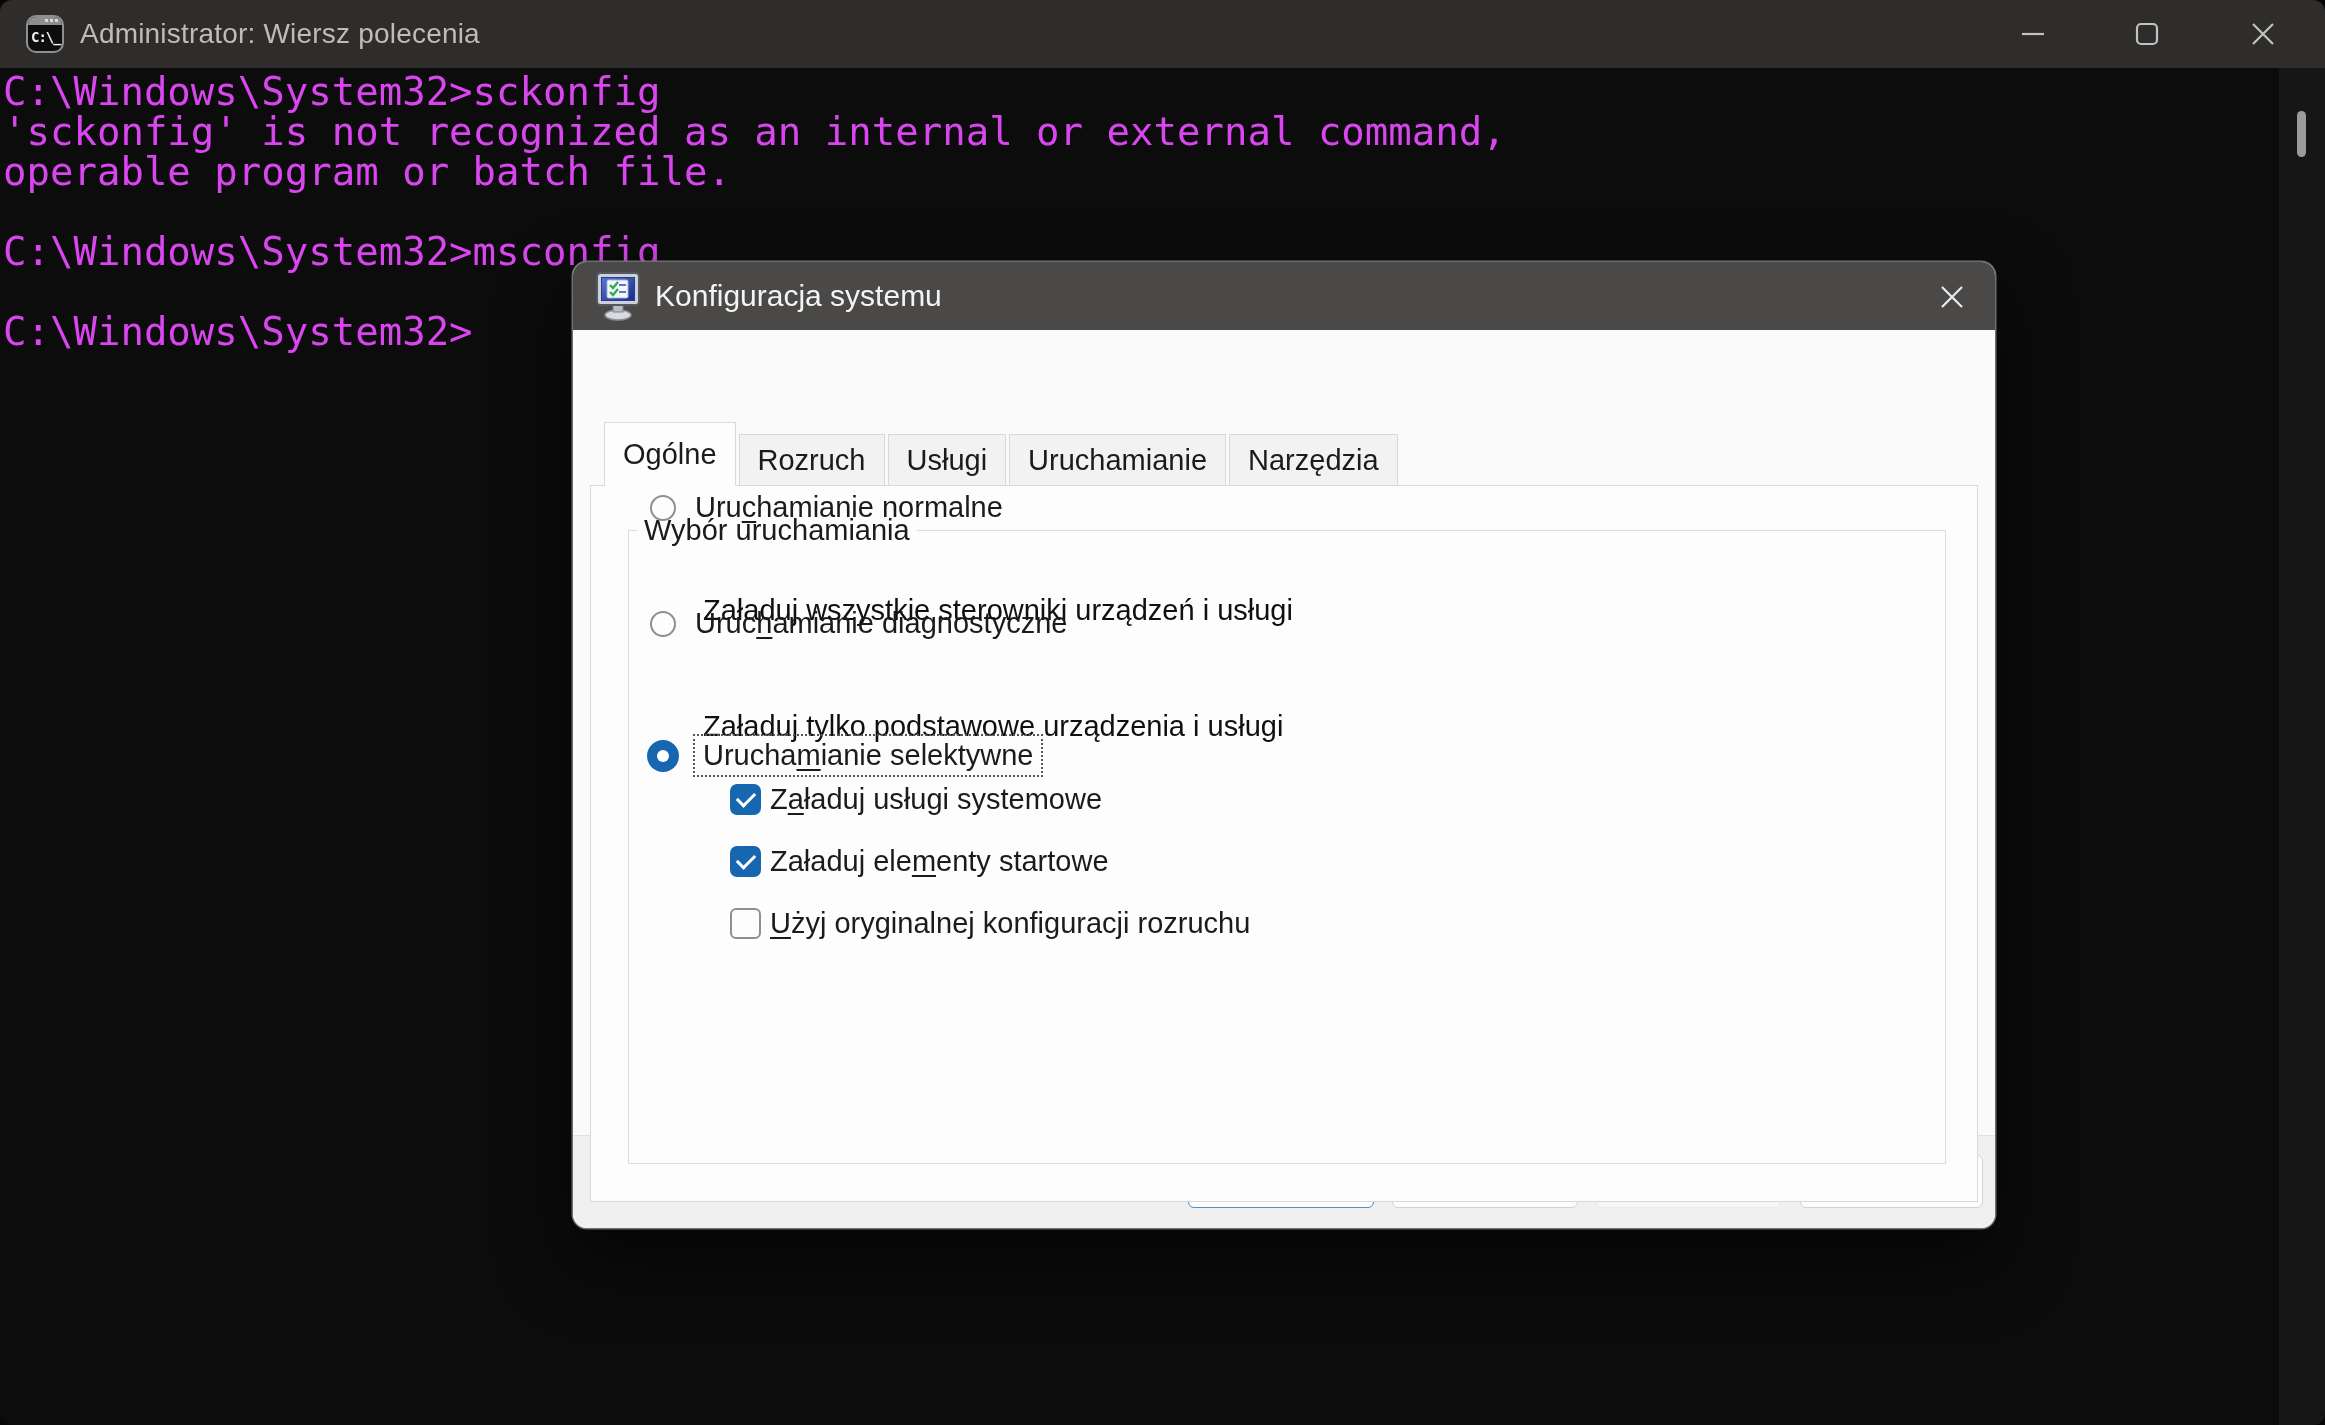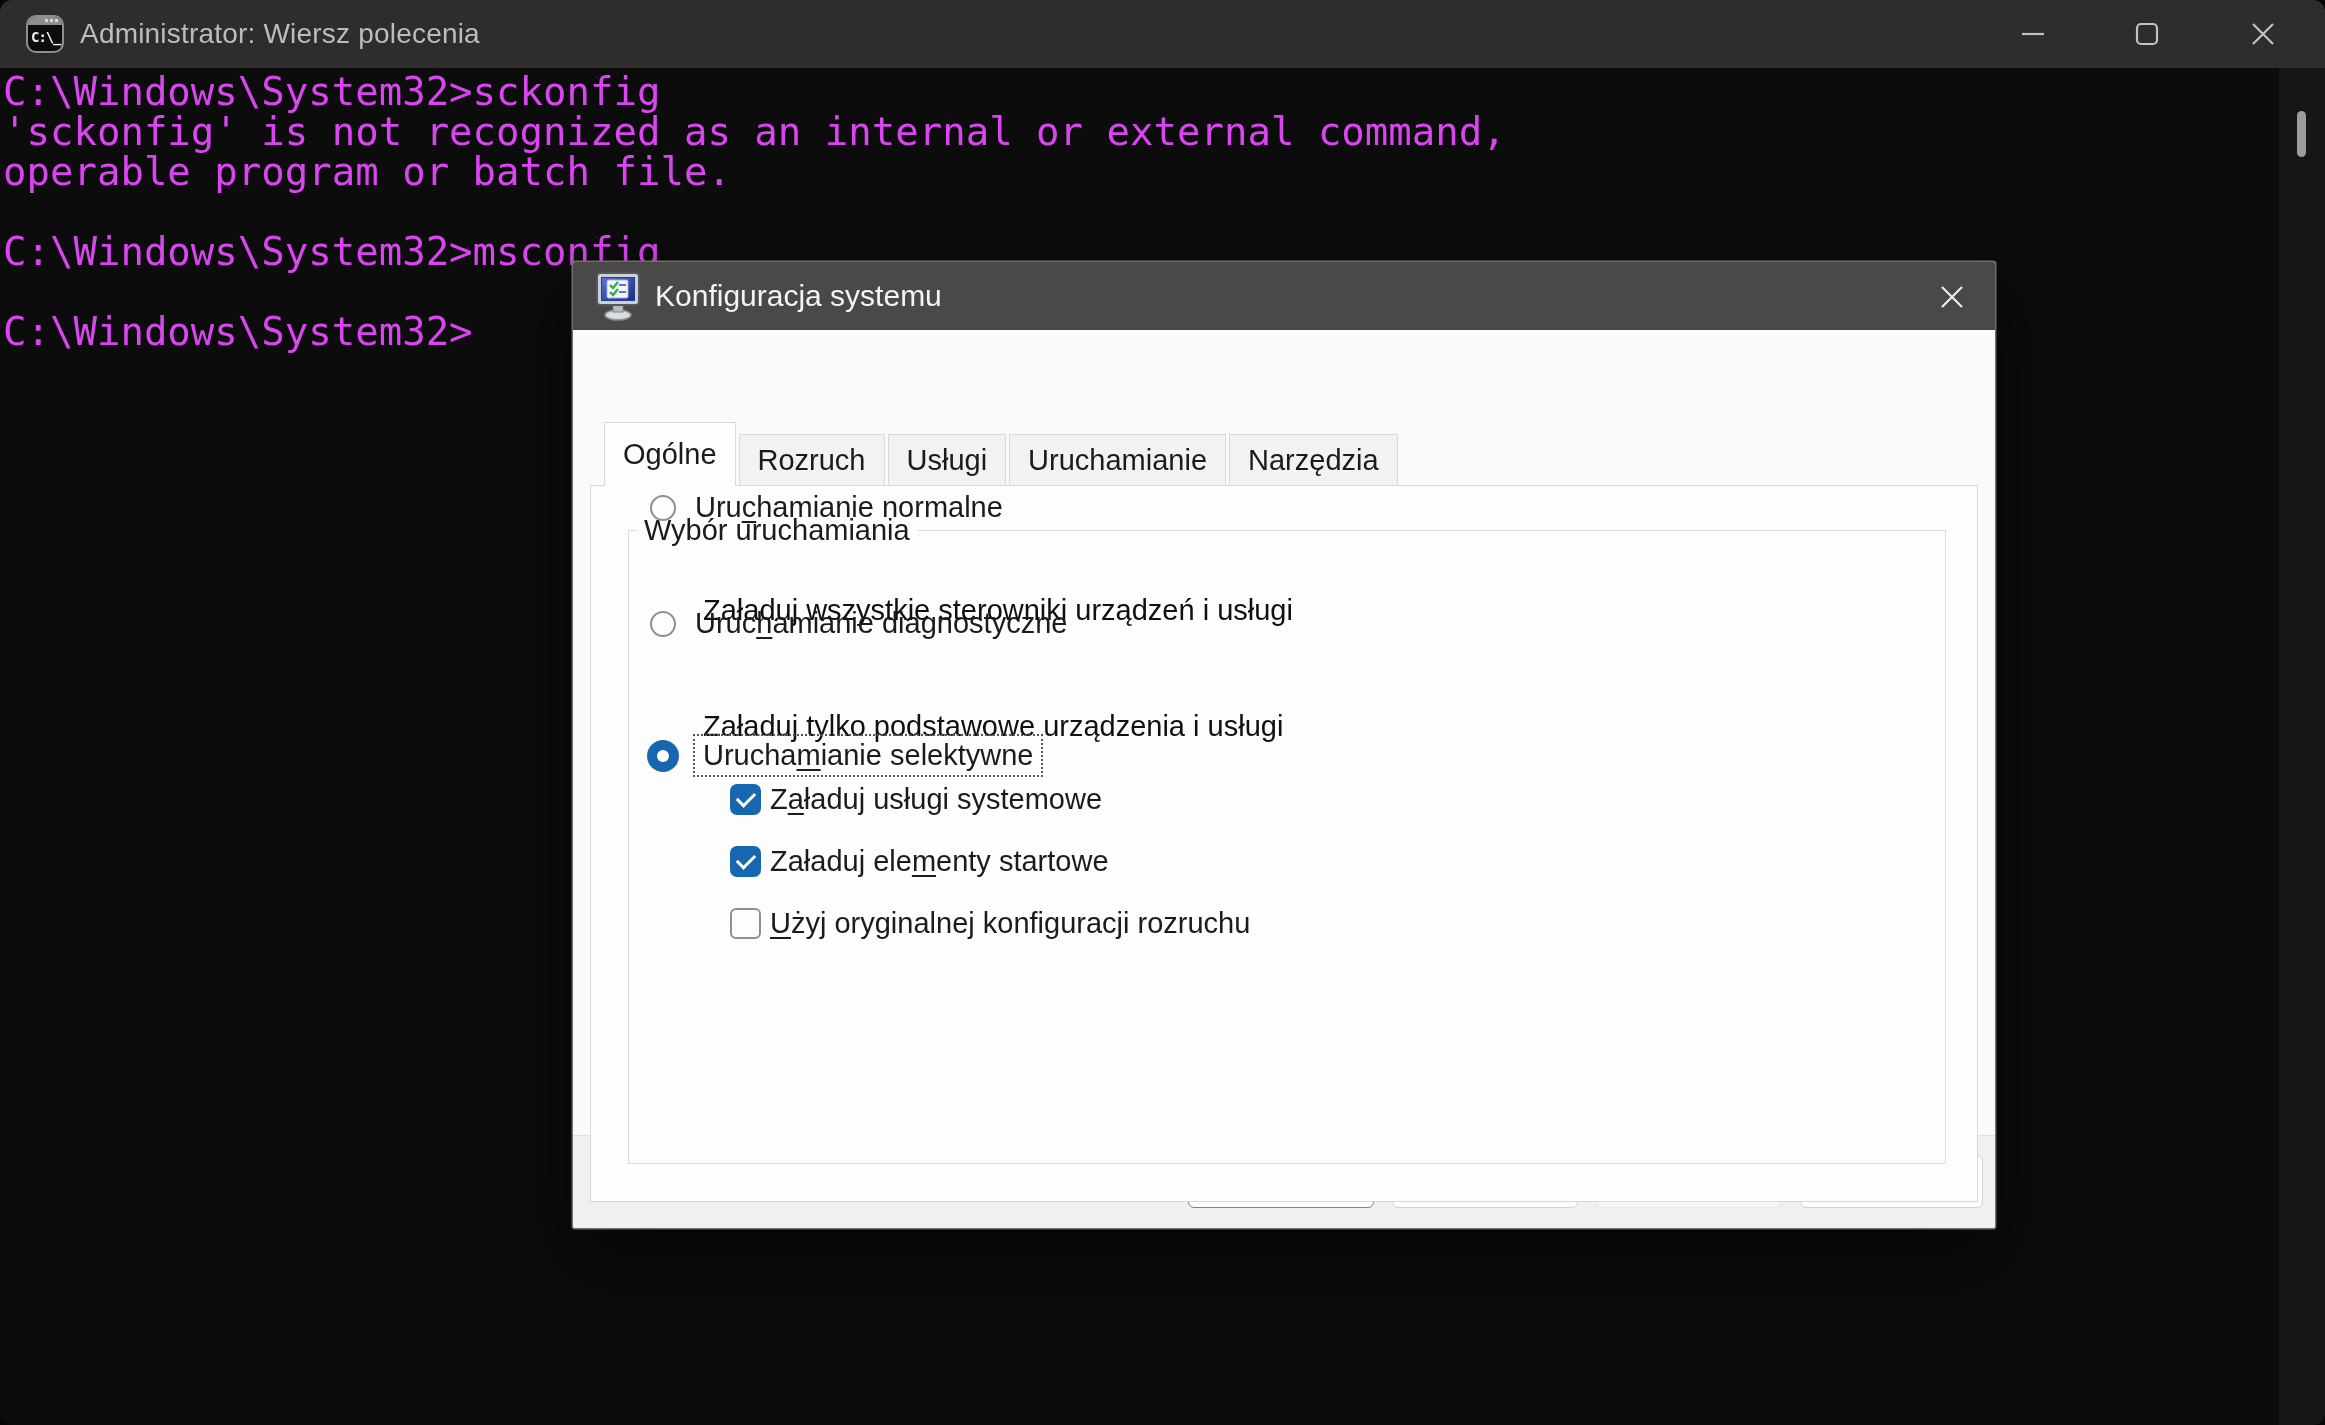--- a/index.html
+++ b/index.html
@@ -22,21 +22,21 @@
   .win-btn svg { display:block; }
   #btn-min { left:2001px; } #btn-max { left:2115px; } #btn-close { left:2231px; }
 
   .term-body { position:absolute; top:72px; left:3px; right:50px; bottom:0; }
   .term-line { height:40px; line-height:40px; font-family:"DejaVu Sans Mono",monospace; font-size:39px; color:#d946ef; white-space:pre; }
 
   .term-scrollbar { position:absolute; top:68px; right:0; bottom:0; width:46px; background:#161616; }
   .term-scroll-thumb { position:absolute; top:43px; left:18px; width:9px; height:46px; border-radius:5px; background:#9b9b9b; }
 
   
-  .dialog { position:absolute; left:573px; top:262px; width:1422px; height:966px; border-radius:2px; overflow:hidden;
+  .dialog { position:absolute; left:573px; top:262px; width:1422px; height:966px; border-radius:14px; overflow:hidden;
             background:#fafafa; box-shadow:0 0 0 1.5px #6e6e6e, 0 30px 70px rgba(0,0,0,.65); color:#1b1b1b; }
   .dlg-titlebar { position:absolute; top:0; left:0; right:0; height:68px; background:#4a4947; display:flex; align-items:center; }
   .dlg-icon { margin-left:22px; flex:0 0 auto; }
   .dlg-title { margin-left:14px; font-size:30px; color:#f4f4f4; }
   .dlg-close { position:absolute; top:14px; right:20px; width:46px; height:42px; display:flex; align-items:center; justify-content:center; border-radius:6px; }
 
   .dlg-body { position:absolute; top:68px; left:0; right:0; bottom:93px; background:#fafafa; }
   .dlg-footer { position:absolute; left:0; right:0; bottom:0; height:93px; background:#f0f0f0; border-top:1px solid #e2e2e2; }
 
   .tabs { position:absolute; left:31px; top:92px; height:63px; display:flex; align-items:flex-end; z-index:3; }

